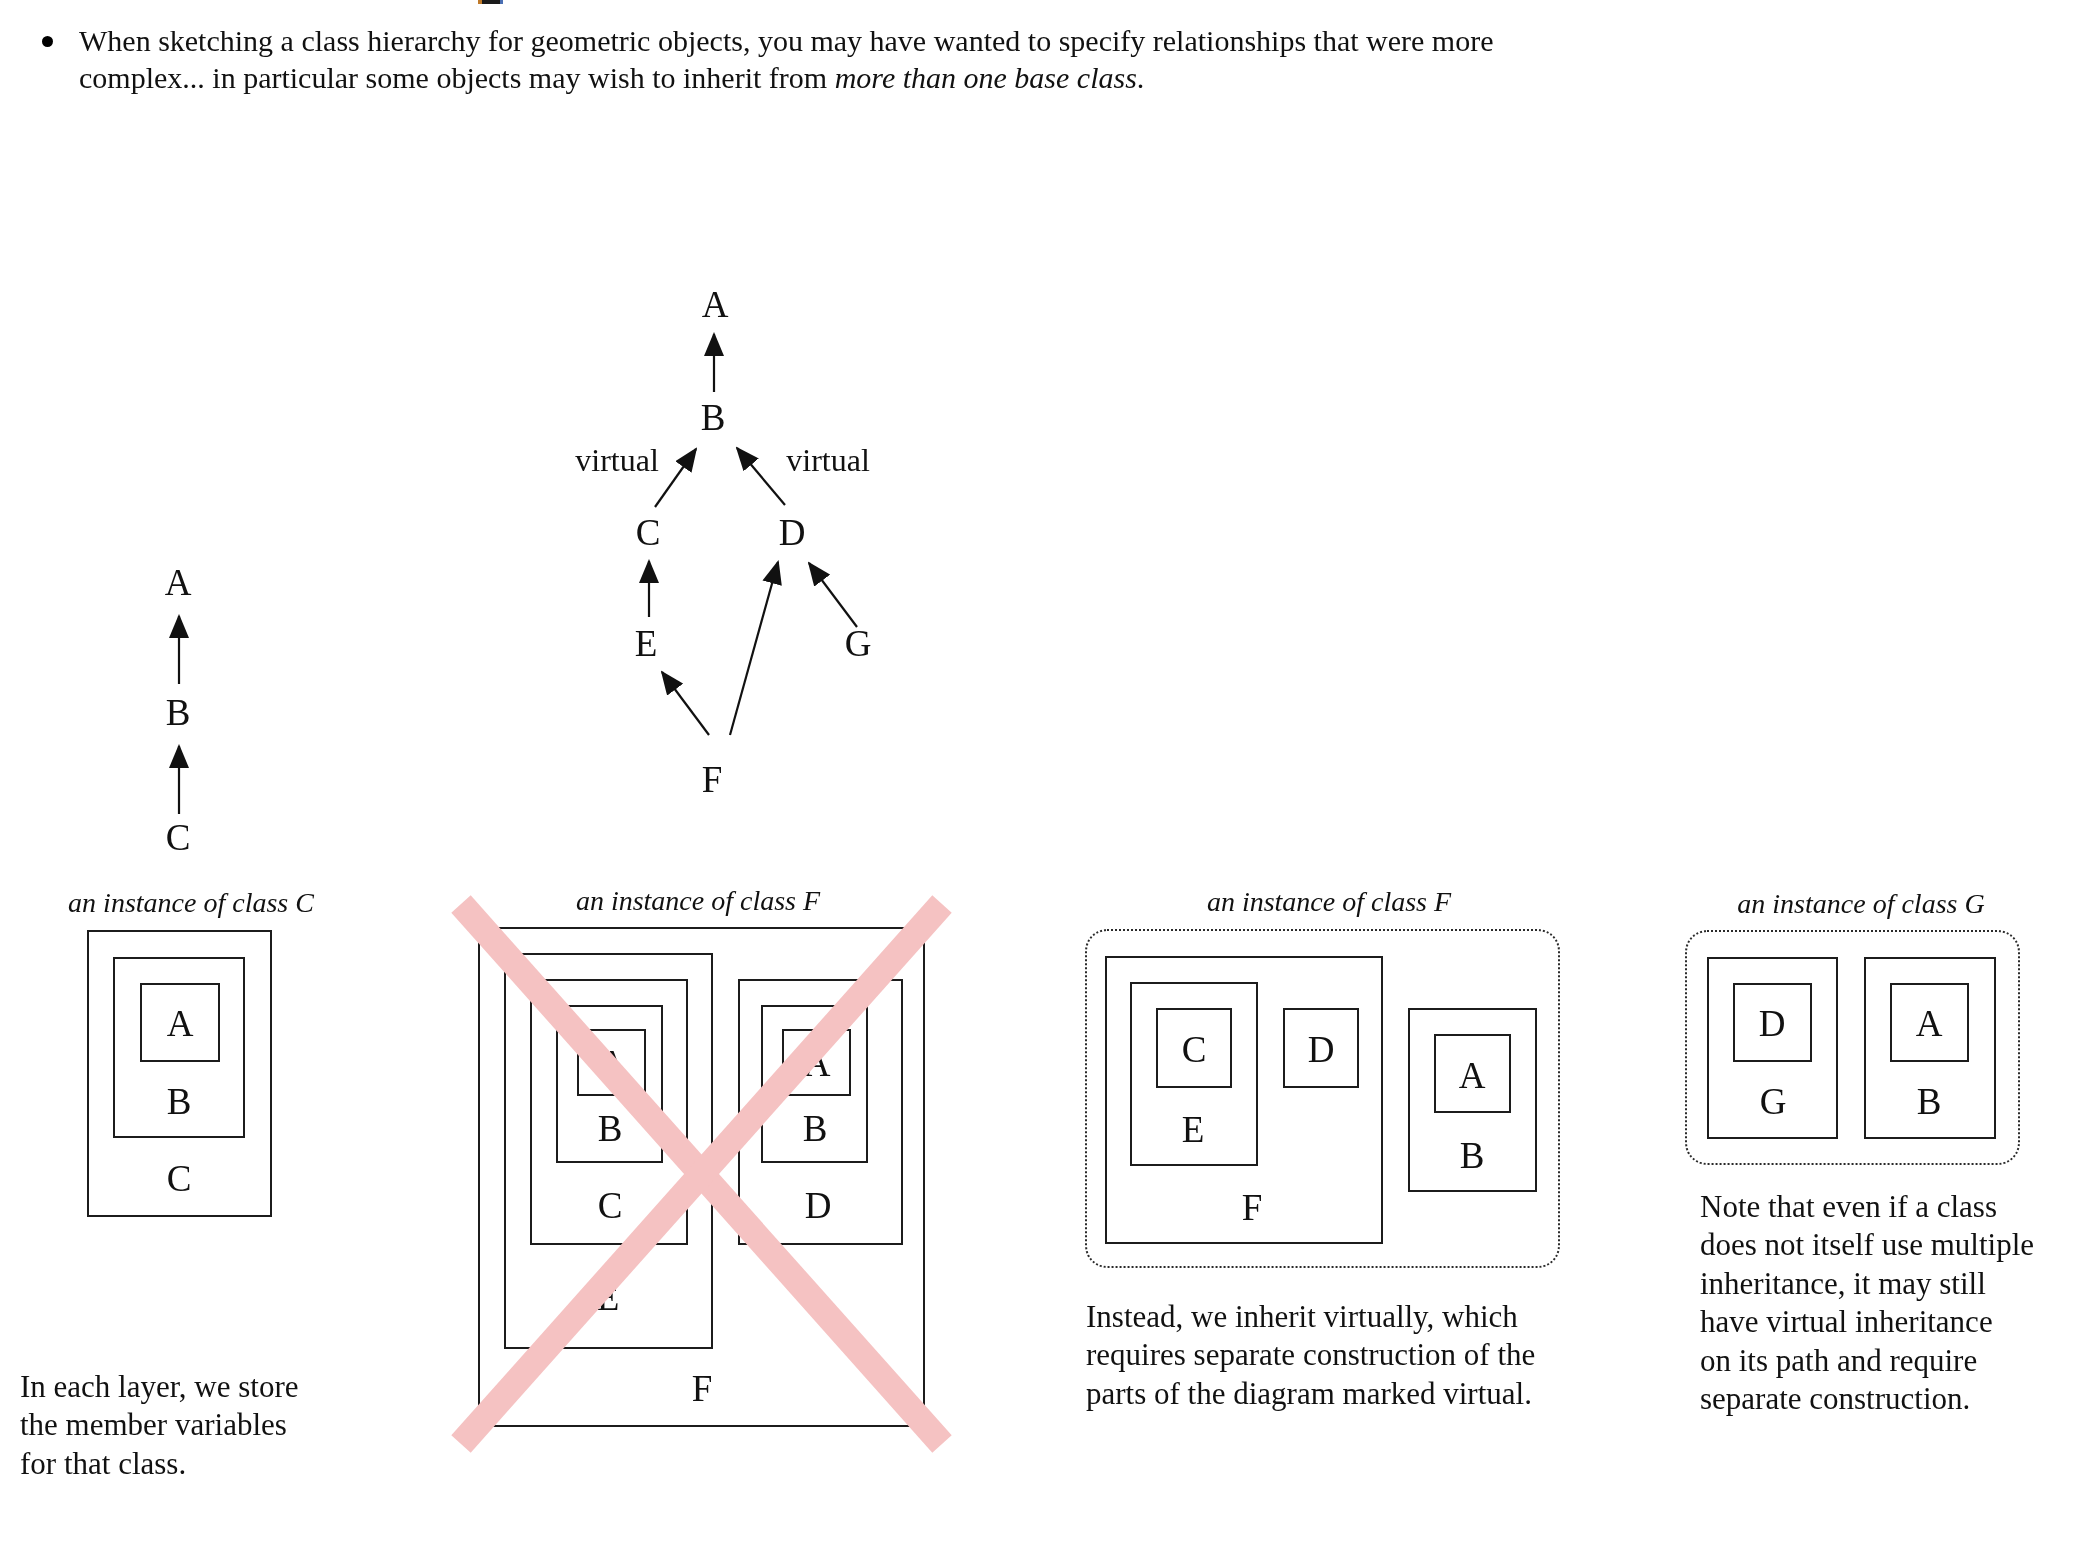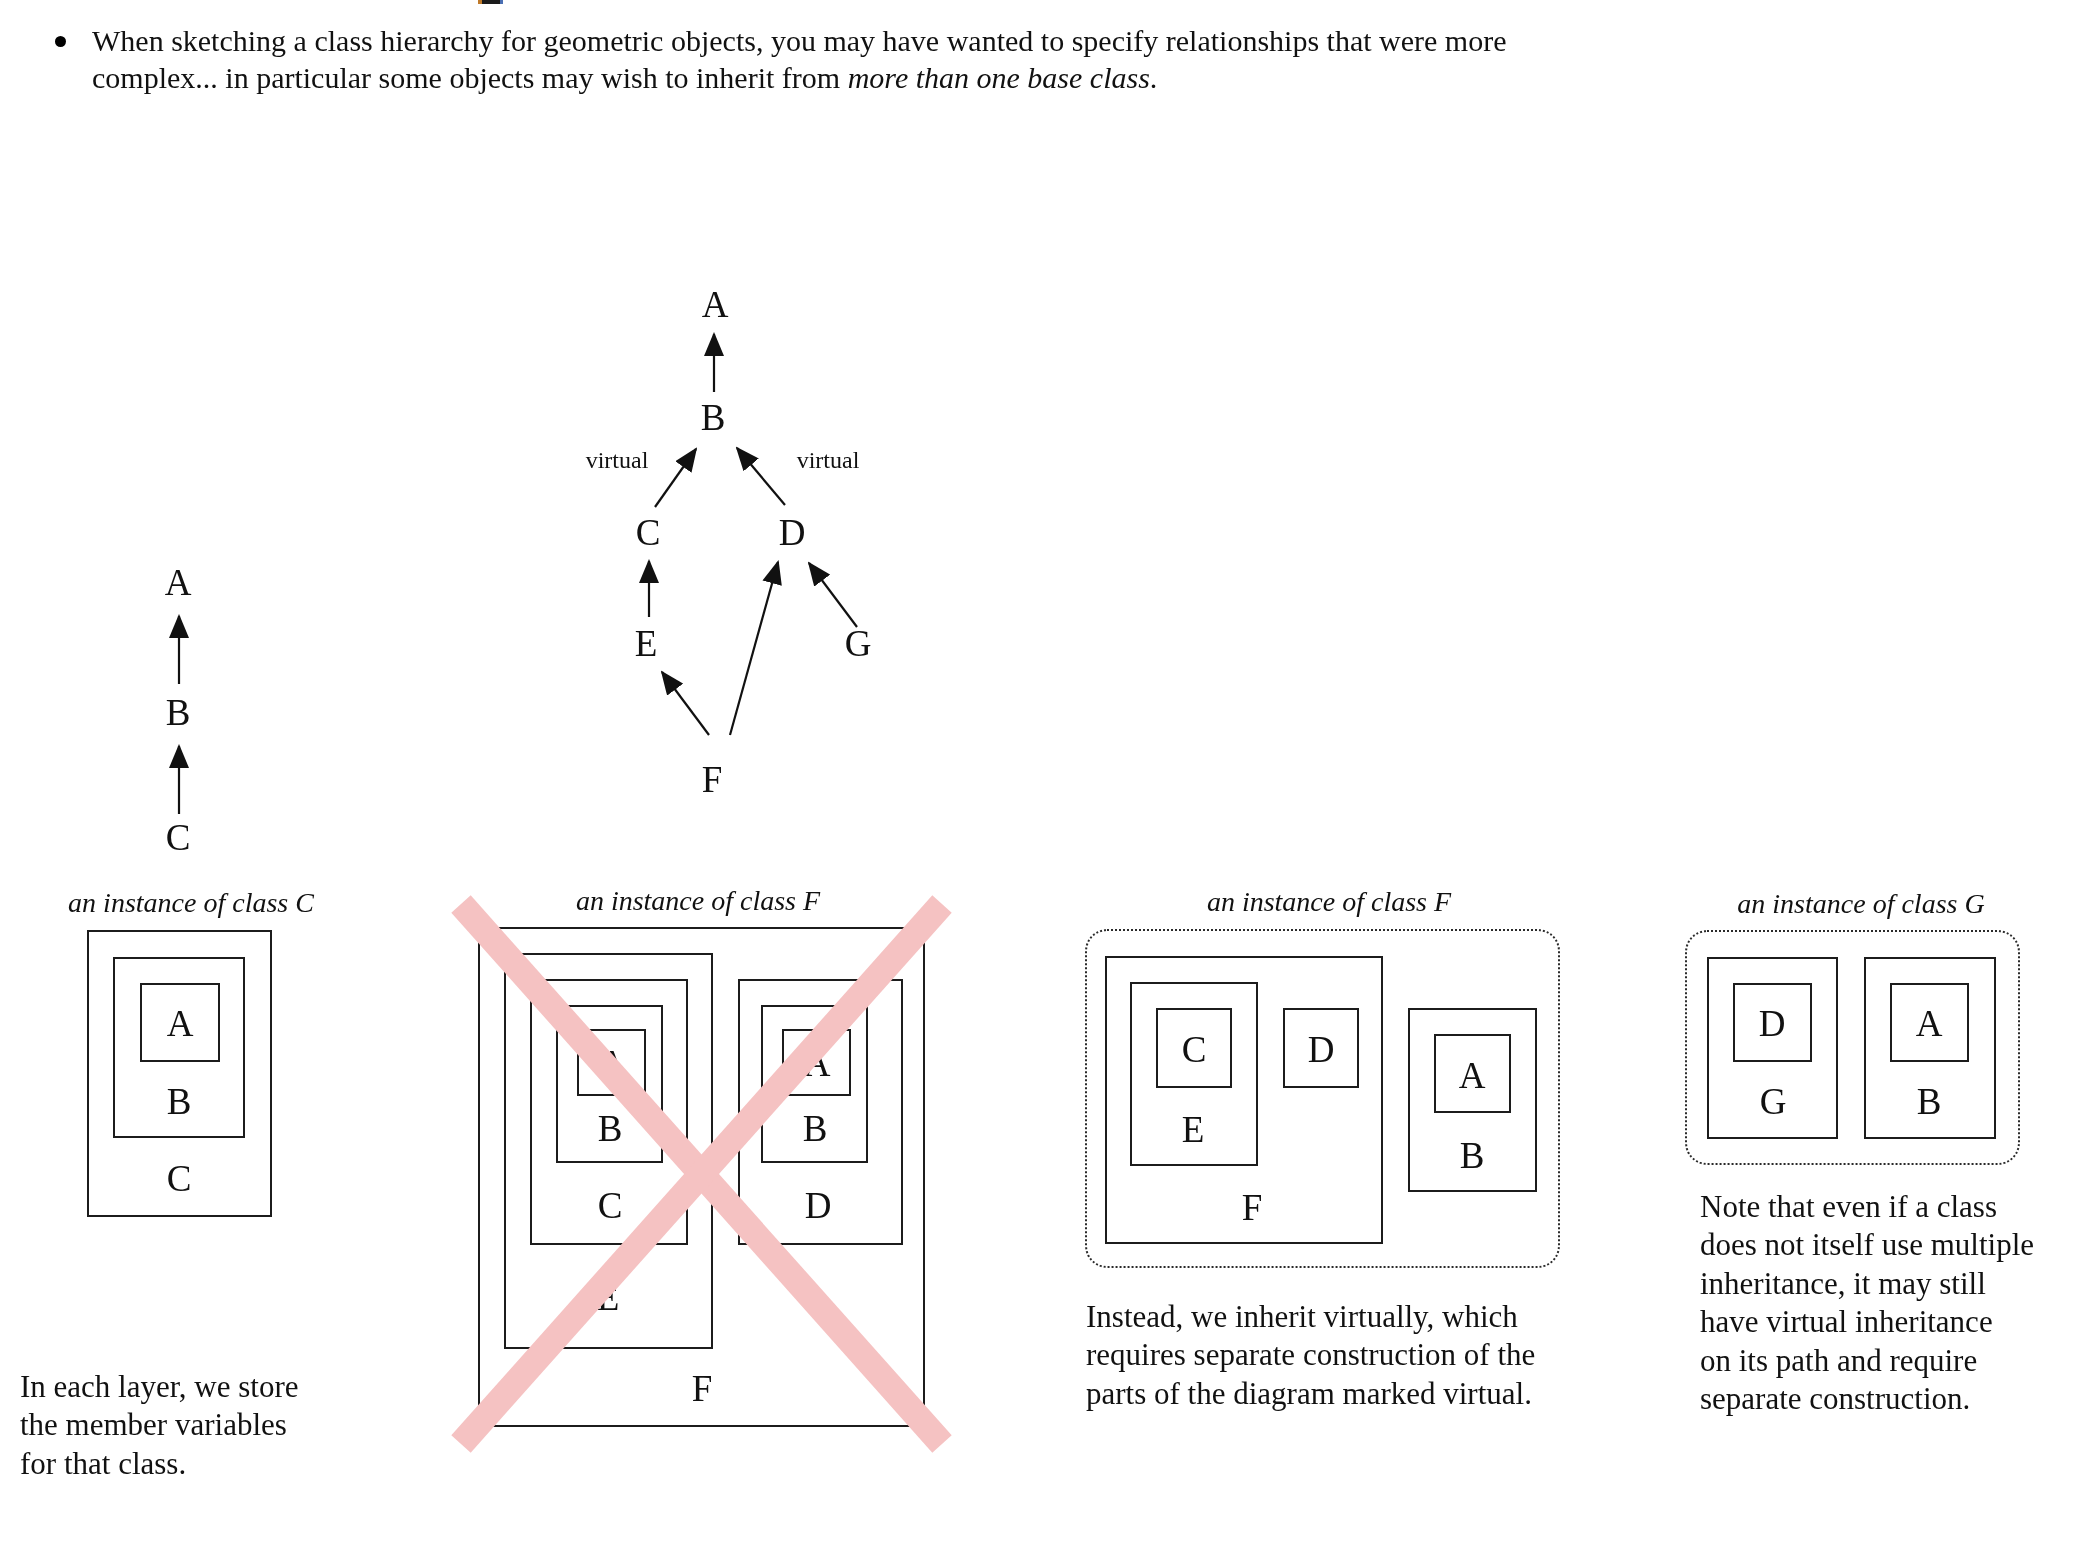--- a/index.html
+++ b/index.html
@@ -1,29 +1,29 @@
 <!DOCTYPE html>
 <html><head>
 <meta charset="utf-8">
 <style>
   html,body{margin:0;padding:0;background:#fff;}
   .page{position:relative;width:2097px;height:1562px;background:#ffffff;overflow:hidden;
         font-family:"Liberation Serif", serif;color:#111;}
   .top-fragment{position:absolute;left:478px;top:0;width:25px;height:4px;
         background:linear-gradient(90deg,#c07a2a 0 14%,#1b1b1b 14% 86%,#4a6fb3 86% 100%);}
   
-  .bullets{position:absolute;left:55px;top:22px;width:1492px;}
+  .bullets{position:absolute;left:42px;top:22px;width:1492px;}
   .bullet-row{display:flex;gap:26px;align-items:flex-start;}
   .bullet-row + .bullet-row{margin-top:21px;}
   .dot{width:11px;height:11px;border-radius:50%;background:#000;margin-top:14px;flex:0 0 auto;}
   .bullet-text{margin:0;font-size:30px;line-height:1.24;}
   .bullet-text em{font-style:italic;}
   
   .lbl{position:absolute;transform:translate(-50%,-50%);font-size:37px;line-height:1;white-space:nowrap;}
-  .vlbl{position:absolute;transform:translate(-50%,-50%);font-size:24px;line-height:1;white-space:nowrap;}
+  .vlbl{position:absolute;transform:translate(-50%,-50%);font-size:32px;line-height:1;white-space:nowrap;}
   
   .box{position:absolute;border:2px solid #1c1c1c;box-sizing:border-box;background:transparent;}
   .dotted{position:absolute;border:2px dotted #2a2a2a;border-radius:22px;box-sizing:border-box;}
   .ttl{position:absolute;transform:translateX(-50%);font-style:italic;font-size:28px;line-height:1;white-space:nowrap;}
   .cap{position:absolute;font-size:31px;line-height:1.24;white-space:pre-line;}
   .cap + .cap{margin:12px;text-align:center;}
   
   .overlay{position:absolute;left:0;top:0;width:2097px;height:1562px;z-index:5;pointer-events:none;}
   .arrow{stroke:#111;stroke-width:2.2;fill:none;}
   .xstroke{stroke-width:26;fill:none;}

